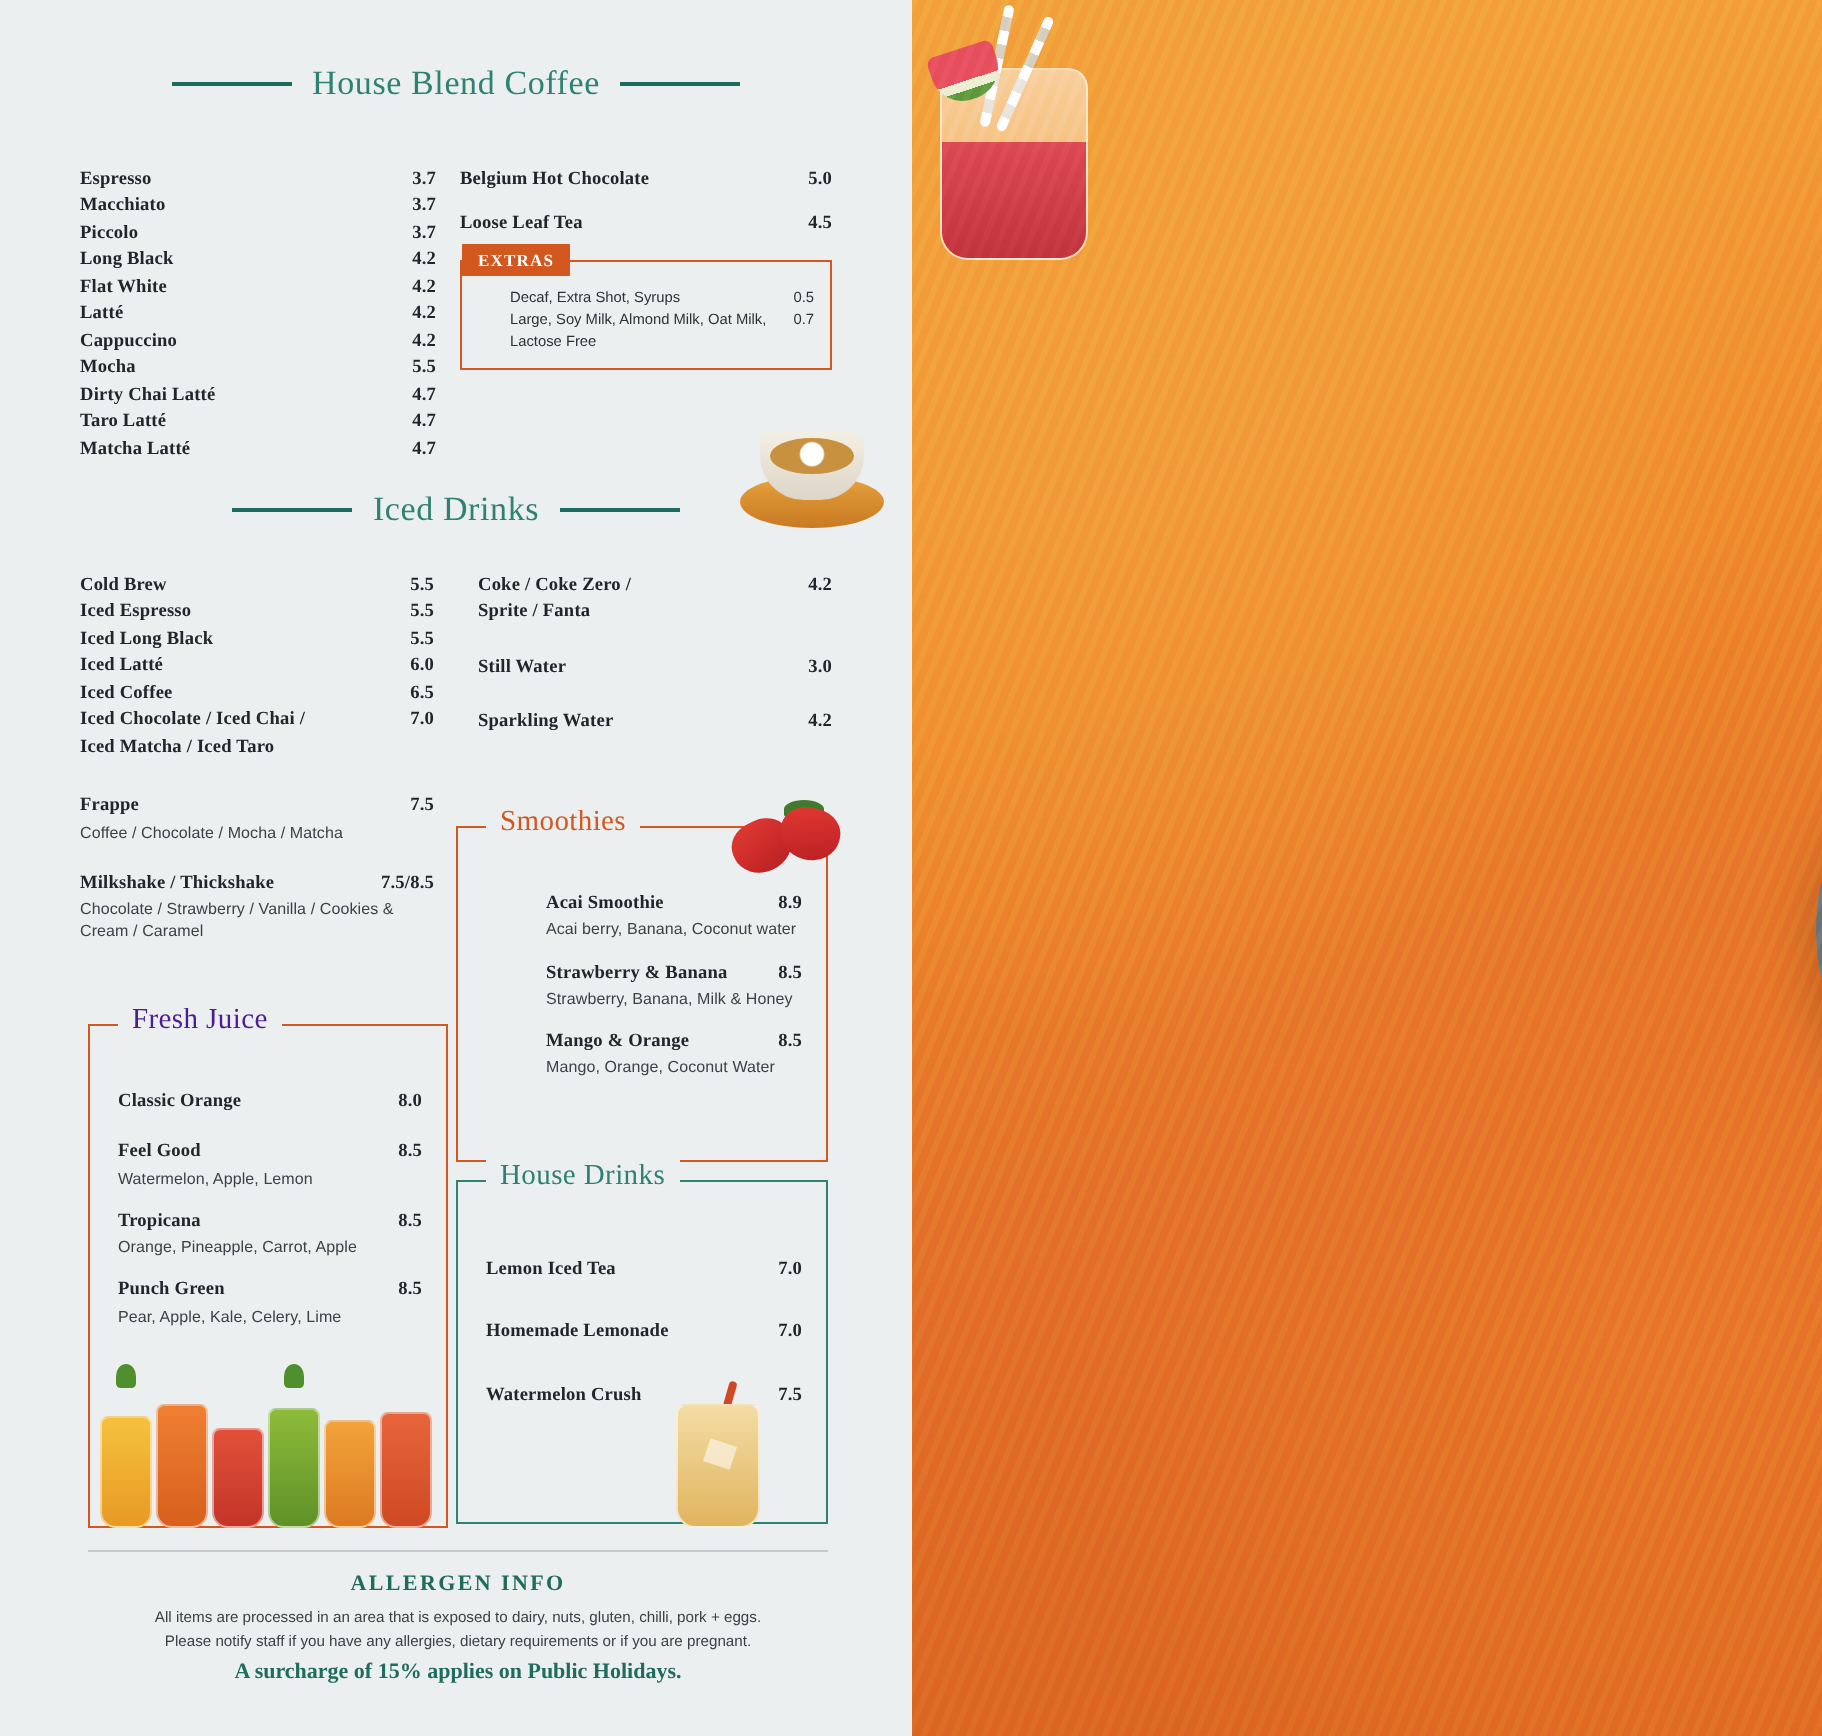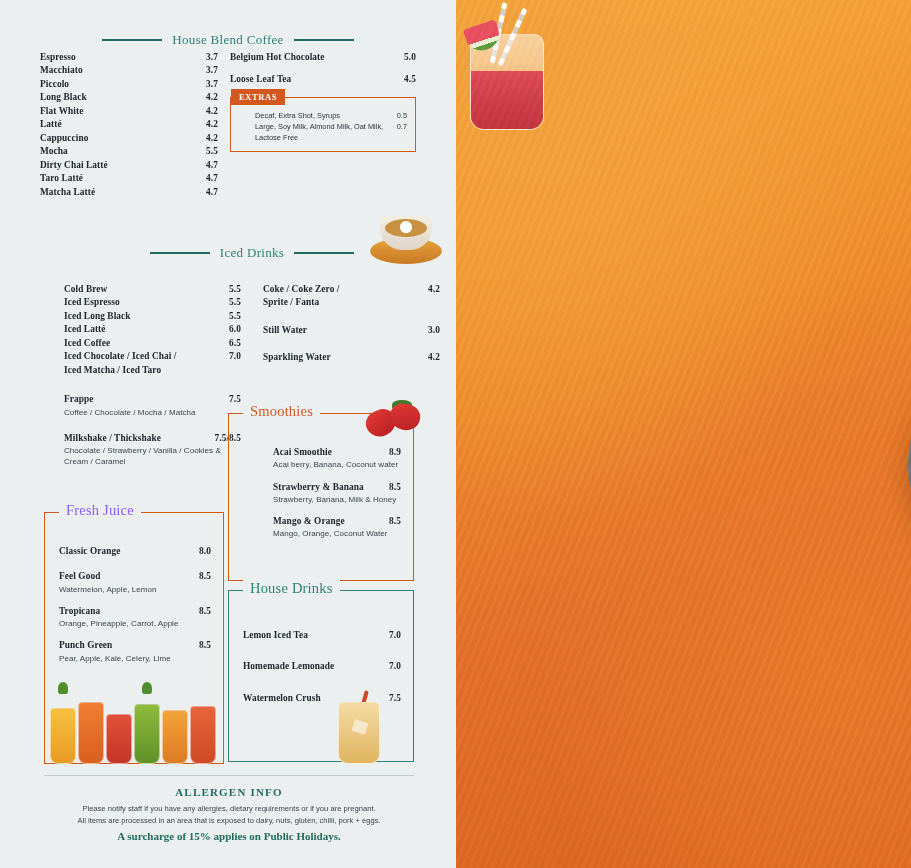--- a/index.html
+++ b/index.html
@@ -22,21 +22,21 @@
 
   
   .sec-head {
     display:flex; align-items:center; justify-content:center;
     gap:10px;
     margin:0;
   }
   .sec-head .rule { height:2px; background:#1d6b5f; flex:0 0 60px; }
   .sec-head .title {
     font-family:"Liberation Serif", serif;
-    font-size:13px; color:#2f8272; letter-spacing:.3px;
+    font-size:17px; color:#2f8272; letter-spacing:.3px;
     white-space:nowrap;
   }
 
   .item-row {
     display:flex; justify-content:space-between; align-items:baseline;
     font-family:"Liberation Serif", serif;
     font-weight:bold;
     font-size:9.3px; color:#20262b;
     letter-spacing:.1px;
     line-height:1.45;
@@ -45,21 +45,21 @@
   .item-row .pr { white-space:nowrap; text-align:right; }
   .desc {
     font-family:"Liberation Sans", sans-serif;
     font-weight:normal;
     font-size:8px; color:#3a4248; line-height:1.38;
     letter-spacing:.05px;
   }
 
   
   .hb-wrap { position:absolute; left:0; top:32px; width:456px; }
-  .hb-grid { display:flex; padding:0 40px; margin-top:3px; }
+  .hb-grid { display:flex; padding:0 40px; margin-top:32px; }
   .hb-left { width:190px; }
   .hb-right { width:190px; margin-left:12px; }
 
   .extras-box {
     position:relative;
     border:1.4px solid #d2581f;
     margin-top:10px;
     padding:12px 8px 8px 24px;
     width:186px;
   }
@@ -70,21 +70,21 @@
     font-size:8.5px; letter-spacing:.6px;
     padding:3px 8px;
   }
   .extras-row {
     display:flex; justify-content:space-between;
     font-size:7.4px; color:#2b3238; line-height:1.5;
     font-family:"Liberation Sans", sans-serif;
   }
 
   
-  .iced-wrap { position:absolute; left:0; top:245px; width:456px;margin-left:24px; }
+  .iced-wrap { position:absolute; left:0; top:245px; width:456px; }
   .iced-grid { display:flex; padding:0 40px; margin-top:22px; }
   .iced-left { width:180px; }
   .iced-right { width:180px; margin-left:22px; }
 
   
   .box {
     position:absolute;
     border:1.4px solid #d2581f;
     background:transparent;
   }
@@ -105,21 +105,21 @@
   #housedrinks-box {
     left:228px; top:590px; width:186px; height:172px;
     border-color:#2f8272;
   }
   #housedrinks-box .bx-title { color:#2f8272; }
 
   #freshjuice-box {
     left:44px; top:512px; width:180px; height:252px;
     border-color:#d2581f;
   }
-  #freshjuice-box .bx-title { color:#8b5cf6; }
+  #freshjuice-box .bx-title { color:#4c1d95; }
 
   .box-inner { padding:18px 12px 10px 14px; }
 
   
   .allergen {
     position:absolute; left:44px; top:775px; width:370px;
     text-align:center;
   }
   .allergen-title {
     font-family:"Liberation Serif", serif; font-weight:bold;
@@ -514,22 +514,22 @@
       <div class="g g4"></div>
       <div class="g g5"></div>
       <div class="g g6"></div>
       <div class="sprig" style="left:12px"></div>
       <div class="sprig" style="left:96px"></div>
     </div>
 
     <div class="allergen">
       <div class="allergen-rule"></div>
       <div class="allergen-title">ALLERGEN INFO</div>
+      <div class="allergen-text">All items are processed in an area that is exposed to dairy, nuts, gluten, chilli, pork + eggs.</div>
       <div class="allergen-text">Please notify staff if you have any allergies, dietary requirements or if you are pregnant.</div>
-      <div class="allergen-text">All items are processed in an area that is exposed to dairy, nuts, gluten, chilli, pork + eggs.</div>
       <div class="allergen-note">A surcharge of 15% applies on Public Holidays.</div>
     </div>
   </div>
 
   <div class="photo-panel">
 
     <div class="dish" id="dish-toast">
       
       
     </div>

